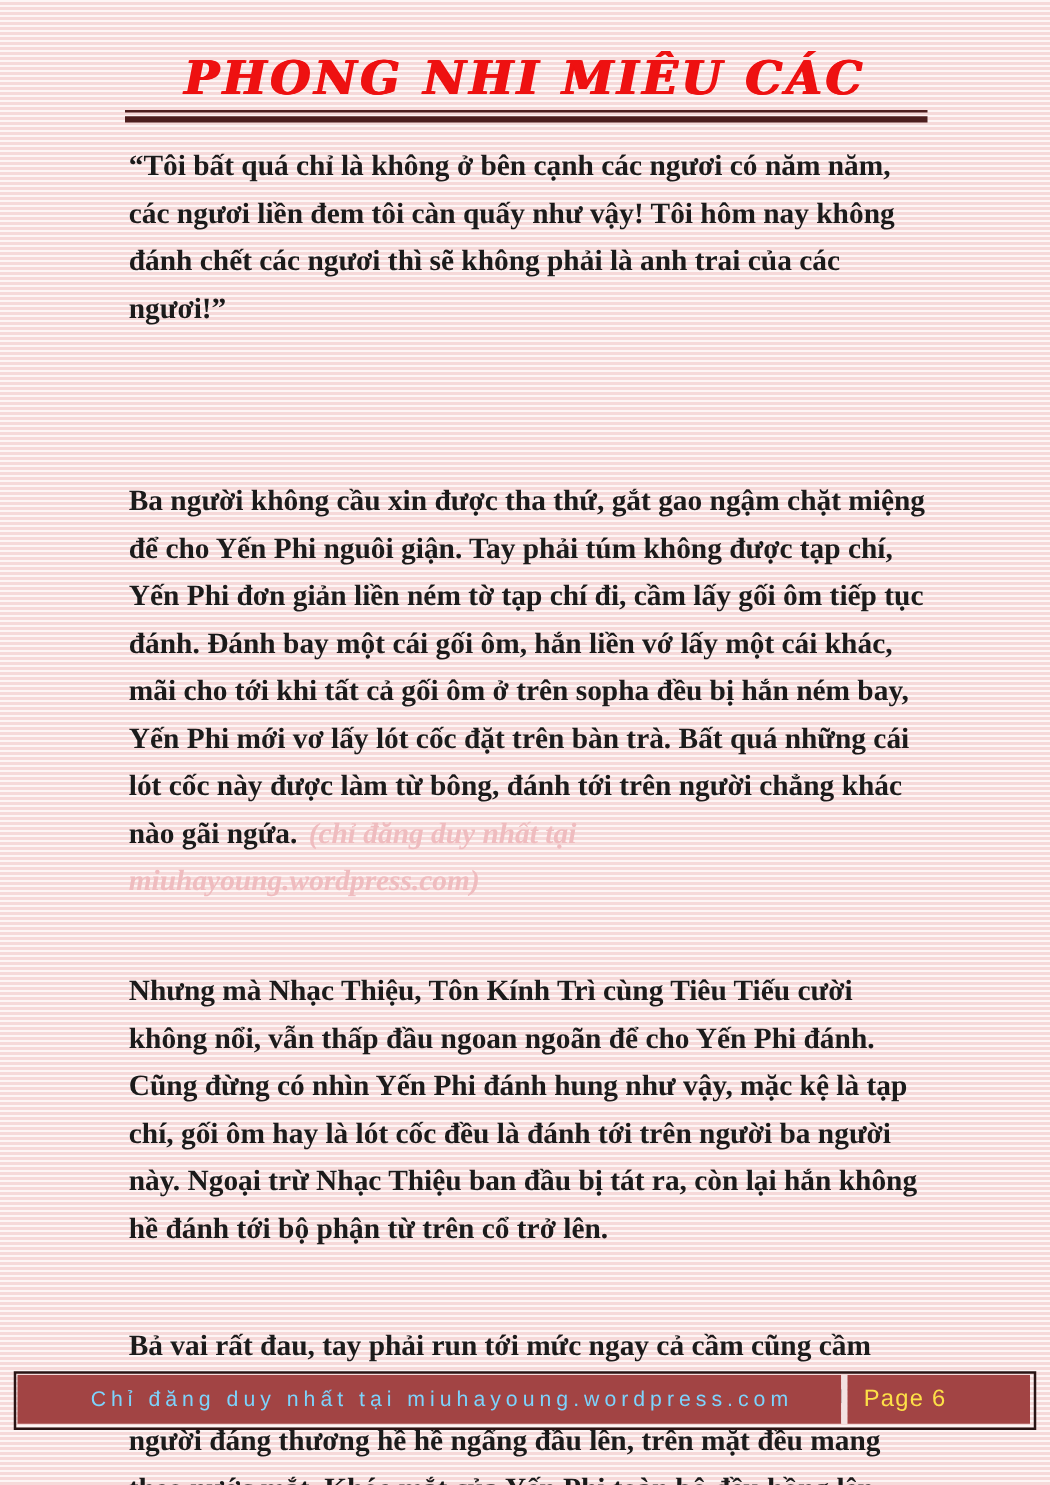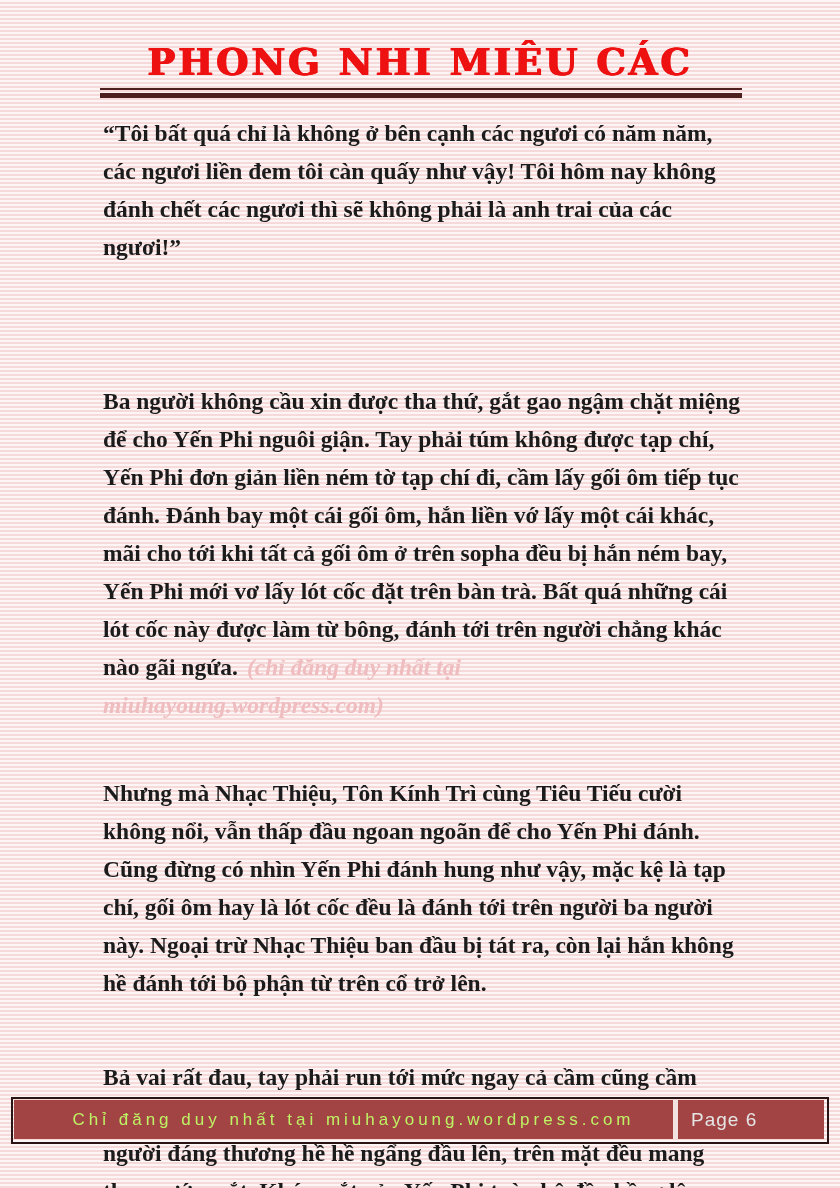--- a/index.html
+++ b/index.html
@@ -14,20 +14,21 @@
       to bottom,
       #fdf5f5 0px, #fdf5f5 2px,
       #f6d9d9 2px, #f6d9d9 4px
     );
     font-family: "Liberation Serif", serif;
   }
   .header { padding-top: 40px; }
   .title {
     text-align: center;
     font-family: "DejaVu Serif", serif;
+    font-style: italic;
     font-weight: bold;
     font-size: 37px;
     line-height: 45px;
     letter-spacing: 3px;
     color: #ee1111;
     text-shadow: 1px 0 0 #ee1111, -0.5px 0 0 #ee1111;
   }
   .title-rule {
     margin: 3px 98px 0 100px;
     height: 10px;
@@ -63,38 +64,38 @@
     font-family: "Liberation Sans", sans-serif;
   }
   .footer-note {
     flex: 1;
     background: #a24444;
     display: flex;
     align-items: center;
     justify-content: center;
     font-size: 17px;
     letter-spacing: 4px;
-    color: #bef264;
+    color: #7dd3fc;
     white-space: nowrap;
     overflow: hidden;
     padding-left: 20px;
   }
   .footer-divider {
     width: 5px;
     background: #f3e2e2;
   }
   .footer-page {
     width: 146px;
     background: #a24444;
     display: flex;
     align-items: center;
     padding-left: 13px;
     font-size: 19px;
     letter-spacing: 1px;
-    color: #e5e5e5;
+    color: #fde047;
   }
 </style>
 </head>
 <body>
 
 <div class="page">
 
   <div class="header">
     <h1 class="title">PHONG NHI MIÊU CÁC</h1>
     <div class="title-rule"></div>

